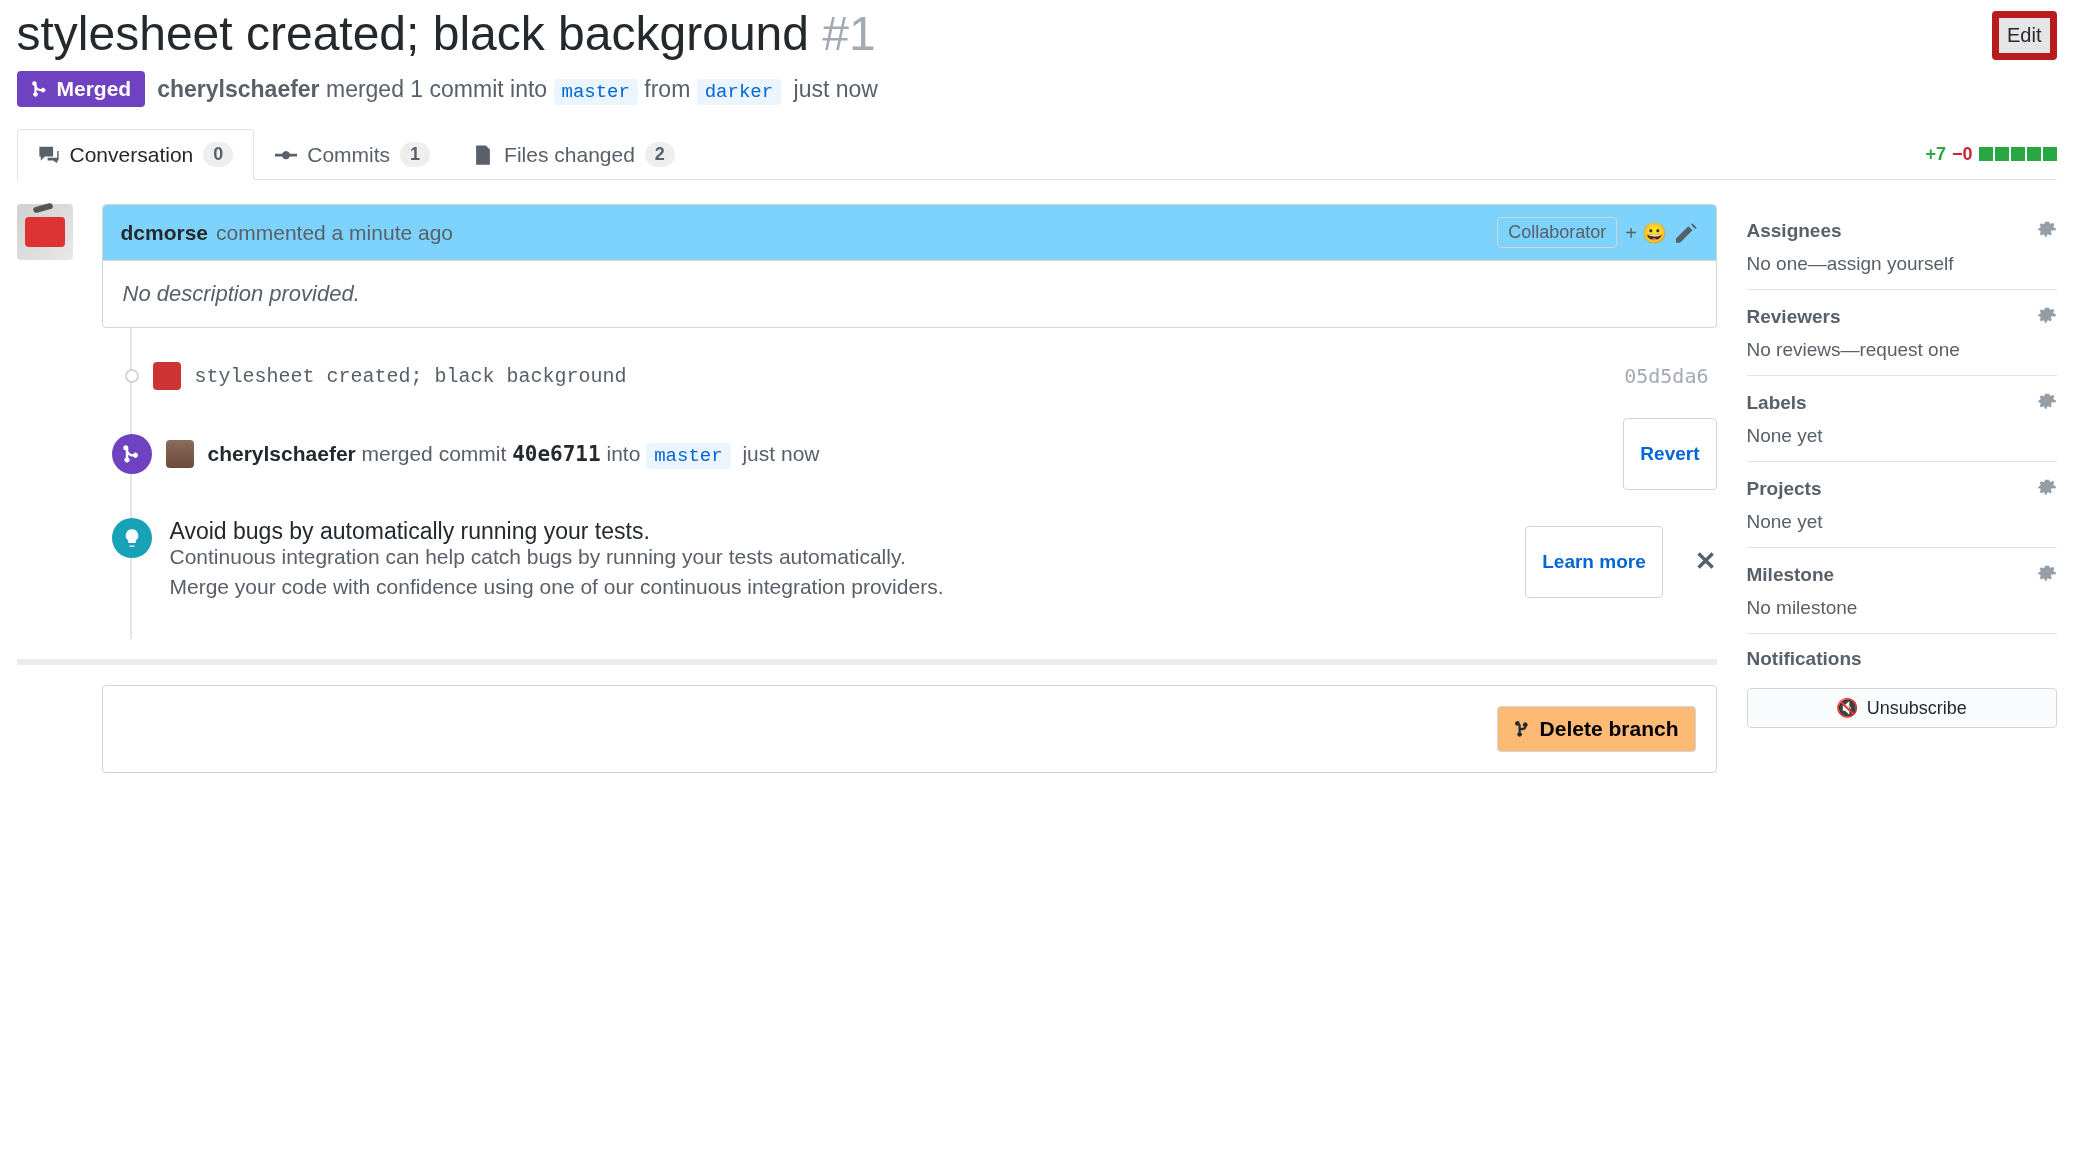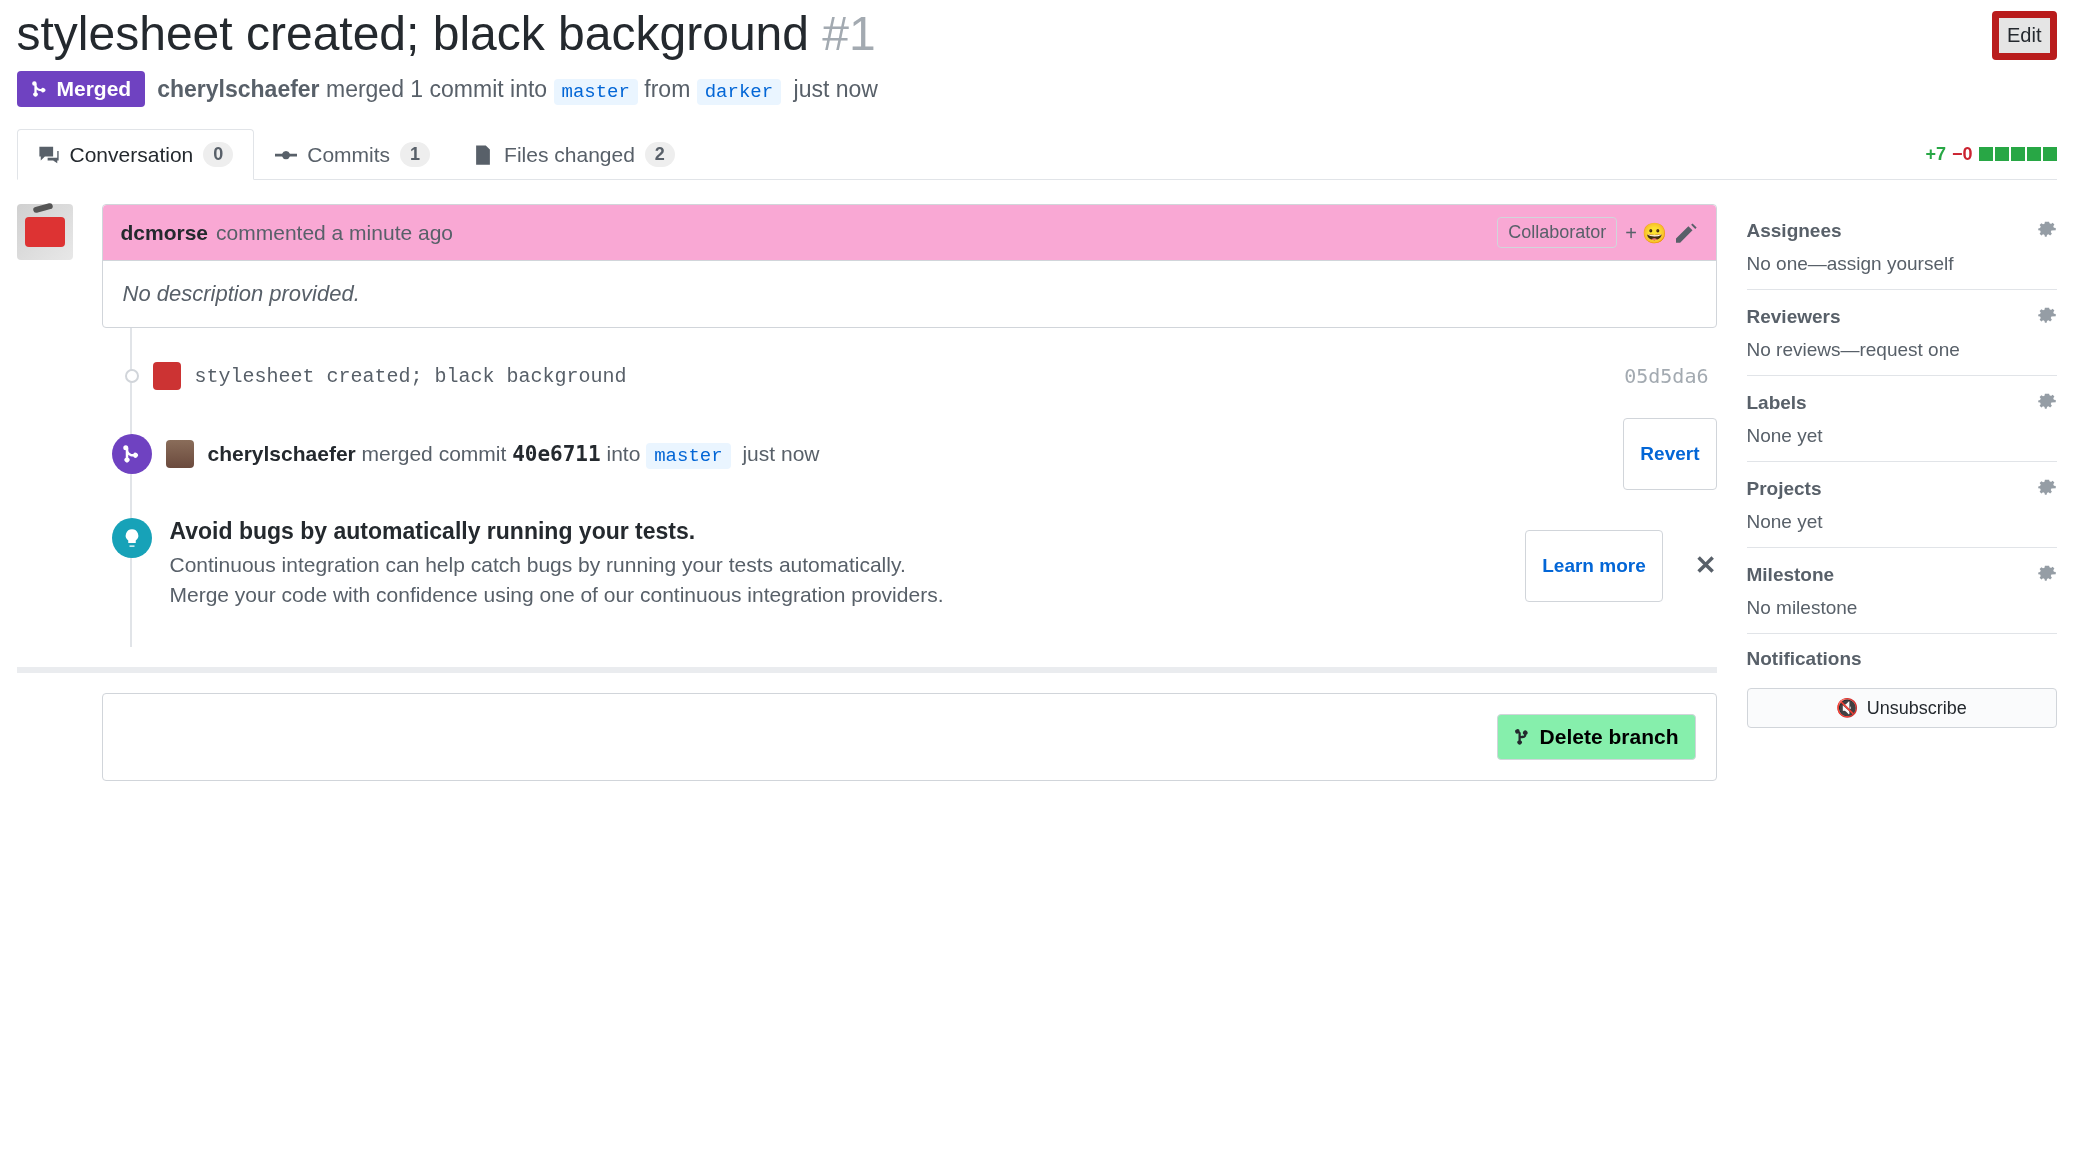--- a/index.html
+++ b/index.html
@@ -28,21 +28,21 @@
   .diffstat { margin-left: auto; display: inline-flex; align-items: center; gap: 6px; font-size: 18px; font-weight: 600; }
   .diffstat .plus { color: #28a745; }
   .diffstat .minus { color: #cb2431; }
   .blocks { display: inline-flex; gap: 2px; }
   .blocks span { width: 14px; height: 14px; background: #28a745; display: inline-block; }
   .main { display: flex; gap: 30px; }
   .left { flex: 1; min-width: 0; }
   .right { width: 310px; }
   .timeline { position: relative; }
   .comment-box { border: 1px solid #d1d5da; border-radius: 4px; margin-left: 85px; }
-  .comment-head { background: #f9a8d4; border-bottom: 1px solid #d1d5da; padding: 12px 18px; display: flex; align-items: center; gap: 8px; border-radius: 4px 4px 0 0; font-size: 21px; color: #586069; }
+  .comment-head { background: #7dd3fc; border-bottom: 1px solid #d1d5da; padding: 12px 18px; display: flex; align-items: center; gap: 8px; border-radius: 4px 4px 0 0; font-size: 21px; color: #586069; }
   .comment-head strong { color: #24292e; font-weight: 600; }
   .comment-head .spacer { flex: 1; }
   .collab-badge { border: 1px solid #d1d5da; border-radius: 4px; padding: 4px 10px; font-size: 18px; color: #586069; }
   .emoji-btn, .edit-icon { color: #586069; display: inline-flex; align-items: center; gap: 2px; cursor: pointer; font-size: 20px; }
   .comment-body { padding: 20px; font-size: 22px; font-style: italic; color: #586069; }
   .avatar { width: 56px; height: 56px; border-radius: 4px; background: linear-gradient(135deg,#d0d0d0,#e8e8e8); position: absolute; left: 0; top: 0; display:flex; align-items:center; justify-content:center; }
   .avatar .tank { width: 40px; height: 30px; background: #d33; border-radius: 4px; position: relative; }
   .avatar .tank::before { content:''; position:absolute; top:-12px; left:8px; width:20px; height:6px; background:#555; border-radius:3px; transform: rotate(-15deg); }
   .timeline-line { border-left: 2px solid #e1e4e8; margin-left: 113px; padding: 20px 0 20px 0; }
   .tl-item { display: flex; align-items: center; gap: 14px; padding: 14px 0; margin-left: -26px; position: relative; font-size: 21px; color: #586069; }
@@ -51,28 +51,28 @@
   .tl-purple-circle svg { fill: #fff; width: 20px; height: 20px; }
   .tl-teal-circle { width: 40px; height: 40px; background: #17a2b8; border-radius: 50%; display: flex; align-items: center; justify-content: center; margin-left: 6px; }
   .tl-teal-circle svg { fill: #fff; width: 20px; height: 20px; }
   .mini-avatar { width: 28px; height: 28px; border-radius: 4px; background:#c33; display:inline-block; }
   .mini-avatar.face { background: linear-gradient(#8a6d5a,#6b4a3d); }
   .commit-msg { font-family: SFMono-Regular, Consolas, "Liberation Mono", Menlo, monospace; color: #586069; font-size: 20px; }
   .commit-hash { margin-left: auto; font-family: SFMono-Regular, Consolas, monospace; color: #a3aab1; font-size: 20px; margin-right: 8px; }
   .commit-id-mono { font-family: SFMono-Regular, Consolas, monospace; font-weight:600; color:#24292e; }
   .revert-btn, .learnmore-btn { background: #fff; border: 1px solid #d1d5da; border-radius: 4px; padding: 24px 16px; font-size: 19px; font-weight: 600; color: #0366d6; cursor: pointer; margin-left: auto; }
   .ci-block { display:flex; gap: 18px; padding: 14px 0; margin-left: -26px; }
-  .ci-text h3 { font-size: 23px; font-weight: 700; color: #24292e; margin-bottom: 8px; }
+  .ci-text h3 { font-size: 23px; font-weight: 400; color: #24292e; margin-bottom: 0; }
   .ci-text p { font-size: 21px; color: #586069; margin-bottom: 6px; max-width: 780px; }
   .close-x { font-size: 26px; color: #586069; cursor: pointer; margin-left: 14px; align-self: center; font-weight:600; }
   .divider-thick { height: 6px; background: #eaecef; margin: 20px 0; }
   .merge-box { border: 1px solid #d1d5da; border-radius: 4px; margin-left: 85px; padding: 20px; display: flex; align-items: center; gap: 18px; position: relative; }
   .merge-box h3 { font-size: 24px; font-weight: 600; margin-bottom:6px; }
   .merge-box p { font-size: 21px; color: #586069; }
-  .delete-branch-btn { background: #86efac; border: 1px solid #d1d5da; border-radius: 4px; padding: 10px 16px; font-size: 21px; font-weight: 600; display:inline-flex; align-items:center; gap:8px; cursor:pointer; margin-left:auto; }
+  .delete-branch-btn { background: #fdba74; border: 1px solid #d1d5da; border-radius: 4px; padding: 10px 16px; font-size: 21px; font-weight: 600; display:inline-flex; align-items:center; gap:8px; cursor:pointer; margin-left:auto; }
   .delete-branch-btn svg { width:18px; height:18px; fill:#24292e; }
   .side-block { border-bottom: 1px solid #e1e4e8; padding: 14px 0; }
   .side-head { display:flex; align-items:center; justify-content: space-between; font-size: 19px; font-weight: 600; color: #586069; margin-bottom: 10px; }
   .side-head svg { width: 20px; height: 20px; fill: #959da5; }
   .side-text { font-size: 19px; color: #586069; }
   .unsub-btn { background:#fafbfc; border:1px solid #d1d5da; border-radius:4px; padding:8px 14px; font-size:18px; display:inline-flex; align-items:center; gap:8px; cursor:pointer; margin-top:8px; color:#24292e; width:100%; justify-content:center;}
   .gear { cursor: pointer; }
 </style>
 </head>
 <body>

